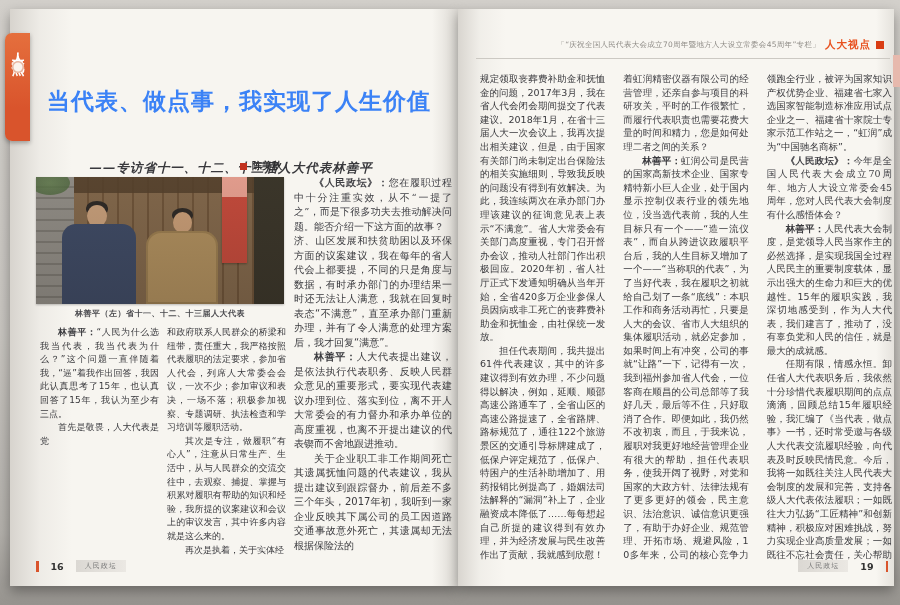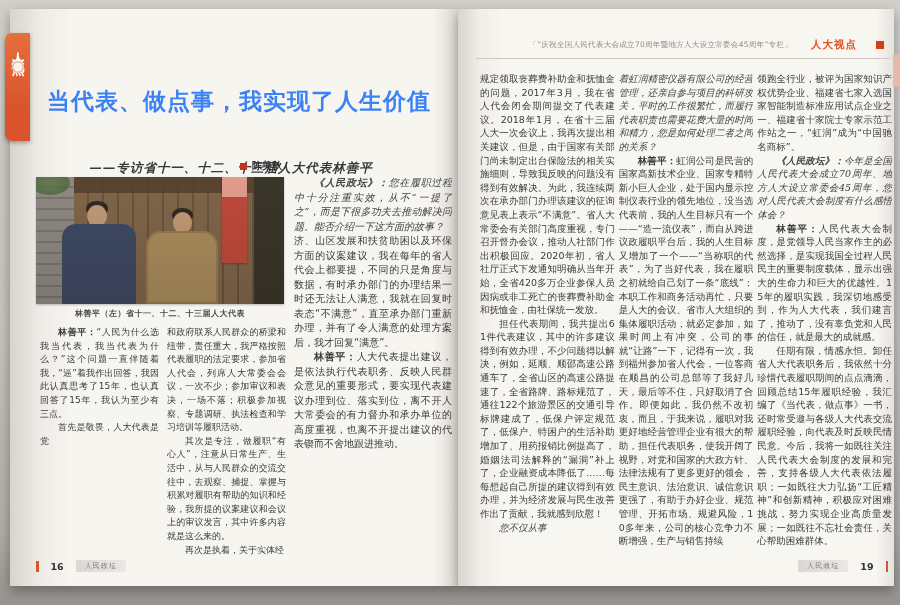--- a/index.html
+++ b/index.html
@@ -64,37 +64,37 @@
   .caption { position:absolute; left:36px; top:308px; width:248px; text-align:center;
     font-size:8px; font-weight:700; color:#4a4a4e; letter-spacing:.5px; }
 
   
   .col, .rcol { color:#39393d; overflow:hidden; }
   .col { position:absolute; }
   .colA { left:40px;  top:326px; width:119px; height:234px; font-size:9px;  line-height:13.6px; }
   .colB { left:167px; top:326px; width:119px; height:234px; font-size:9px;  line-height:13.6px; }
   .colC { left:294px; top:176px; width:158px; height:384px; font-size:10px; line-height:14.5px; }
   .para { text-align:justify; word-break:break-all; }
-  .q,.qcont { font-family:"DejaVu Serif","Liberation Serif",serif; font-style:italic; color:#414146; }
+  .q,.qcont { font-family:"DejaVu Serif","Liberation Serif",serif; color:#414146; }
   .q,.a,.body { text-indent:2em; }
   .cont,.qcont { text-indent:0; }
   .q .lead,.qcont .lead { font-weight:700; }
   .a .lead { font-weight:700; font-style:normal; }
 
   
   .rp-header { position:absolute; left:480px; top:38px; width:404px; display:flex;
-    justify-content:flex-end; align-items:center; gap:19px; white-space:nowrap; }
+    justify-content:flex-end; align-items:center; gap:5px; white-space:nowrap; }
   .rh-topic { font-size:7.5px; color:#8e8b86; letter-spacing:.3px; }
   .rh-section { font-size:10.5px; font-weight:700; color:var(--section_red,#e8511f);
     font-family:"DejaVu Serif","Liberation Serif",serif; letter-spacing:1px; }
   .rh-sq { width:8px; height:8px; background:#d93d14; display:inline-block; }
   .rp-rule { position:absolute; left:476px; top:58px; width:414px; height:1px; background:#ccc9c3; }
 
   .rp-cols { position:absolute; left:480px; top:72px; width:412px; height:490px;
-    display:flex; gap:4px; }
+    display:flex; gap:18px; }
   .rcol { flex:1; font-size:9.5px; line-height:13.6px; }
 
   
   .footer { position:absolute; top:560px; display:flex; align-items:center; gap:12px; }
   .fl { left:36px; }
   .fr { left:704px; width:184px; justify-content:flex-end; }
   .fbar { width:2.5px; height:11px; background:var(--accent,#d9542c); display:inline-block; }
   .fpage { font-size:9.5px; font-weight:700; color:#333; }
   .fmag { font-size:7px; color:#777; background:linear-gradient(90deg,#dbd8d3,#ebe8e3);
     padding:1px 9px; letter-spacing:1px; }
@@ -143,20 +143,21 @@
     </div>
   <div class="col colB">
       <p class="para cont">和政府联系人民群众的桥梁和纽带，责任重大，我严格按照代表履职的法定要求，参加省人代会，列席人大常委会会议，一次不少；参加审议和表决，一场不落；积极参加视察、专题调研、执法检查和学习培训等履职活动。</p>
       <p class="para body">其次是专注，做履职“有心人”，注意从日常生产、生活中，从与人民群众的交流交往中，去观察、捕捉、掌握与积累对履职有帮助的知识和经验，我所提的议案建议和会议上的审议发言，其中许多内容就是这么来的。</p>
       <p class="para body">再次是执着，关于实体经</p>
     </div>
   <div class="col colC">
       <p class="para q"><span class="lead">《人民政坛》：</span>您在履职过程中十分注重实效，从不“一提了之”，而是下很多功夫去推动解决问题。能否介绍一下这方面的故事？</p>
       <p class="para cont">济、山区发展和扶贫助困以及环保方面的议案建议，我在每年的省人代会上都要提，不同的只是角度与数据，有时承办部门的办理结果一时还无法让人满意，我就在回复时表态“不满意”，直至承办部门重新办理，并有了令人满意的处理方案后，我才回复“满意”。</p>
       <p class="para a"><span class="lead">林善平：</span>人大代表提出建议，是依法执行代表职务、反映人民群众意见的重要形式，要实现代表建议办理到位、落实到位，离不开人大常委会的有力督办和承办单位的高度重视，也离不开提出建议的代表锲而不舍地跟进推动。</p>
+      <p class="para body">关于企业职工非工作期间死亡其遗属抚恤问题的代表建议，我从提出建议到跟踪督办，前后差不多三个年头，2017年初，我听到一家企业反映其下属公司的员工因道路交通事故意外死亡，其遗属却无法根据保险法的</p>
     </div>
 
   <div class="footer fl">
     <span class="fbar"></span>
     <span class="fpage">16</span>
     <span class="fmag">人民政坛</span>
   </div>
 
   <div class="rp-header">
     <span class="rh-topic">「“庆祝全国人民代表大会成立70周年暨地方人大设立常委会45周年”专栏」</span>

